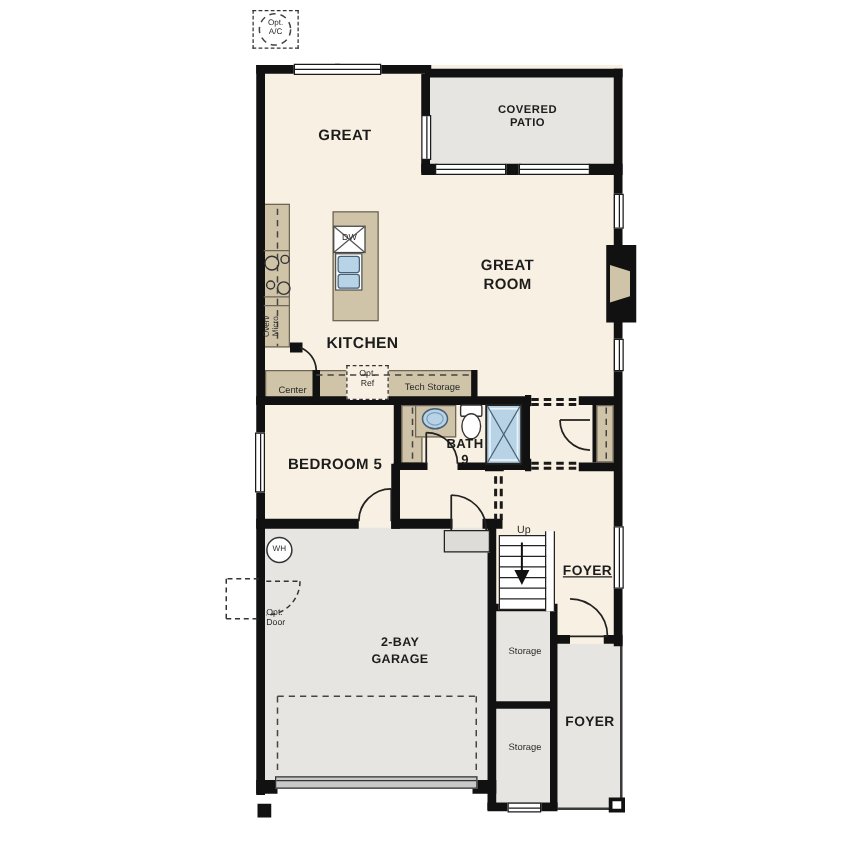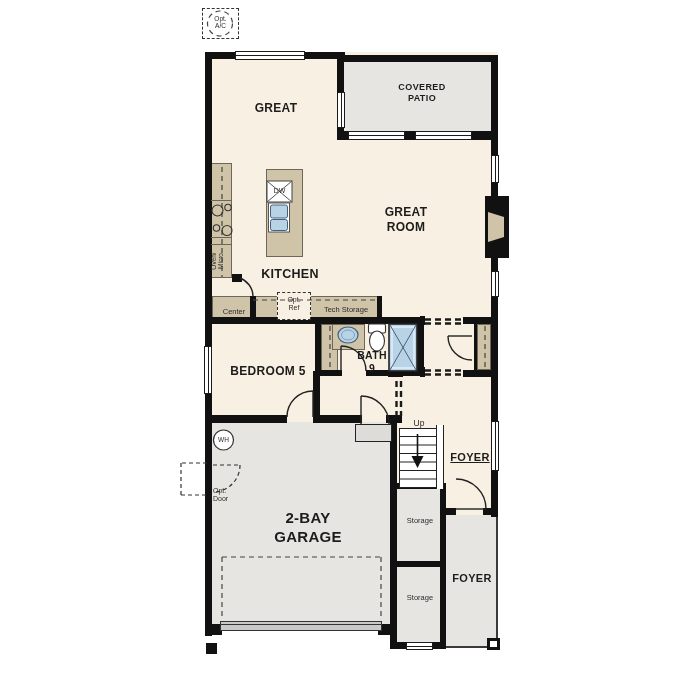--- a/index.html
+++ b/index.html
@@ -229,20 +229,20 @@
   <div class="lbl" style="left:213px;top:308px;width:42px;">Center</div>
   <div class="lbl" style="left:277px;top:296px;width:34px;font-size:7px;">Opt.
 Ref</div>
   <div class="lbl" style="left:315px;top:306px;width:62px;">Tech Storage</div>
   <div class="lbl-b" style="left:353px;top:349px;width:38px;font-size:10.5px;line-height:1.2;">BATH
 9</div>
   <div class="lbl-b" style="left:212px;top:364px;width:112px;">BEDROOM 5</div>
   <div class="lbl" style="left:213px;top:436px;width:21px;font-size:6.5px;">WH</div>
   <div class="lbl" style="left:209px;top:487px;width:36px;font-size:7px;text-align:left;padding-left:4px;box-sizing:border-box;">Opt.
 Door</div>
-  <div class="lbl-b" style="left:268px;top:509px;width:80px;font-size:15px;">2-BAY
+  <div class="lbl-b" style="left:280px;top:509px;width:80px;font-size:10px;">2-BAY
 GARAGE</div>
   <div class="lbl" style="left:408px;top:419px;width:22px;font-size:8.5px;">Up</div>
   <div class="lbl-b" style="left:446px;top:451px;width:48px;font-size:11px;text-decoration:underline;">FOYER</div>
   <div class="lbl" style="left:400px;top:517px;width:40px;">Storage</div>
   <div class="lbl-b" style="left:448px;top:572px;width:48px;font-size:11px;">FOYER</div>
   <div class="lbl" style="left:400px;top:594px;width:40px;">Storage</div>
 </div>
 
 </body></html>

